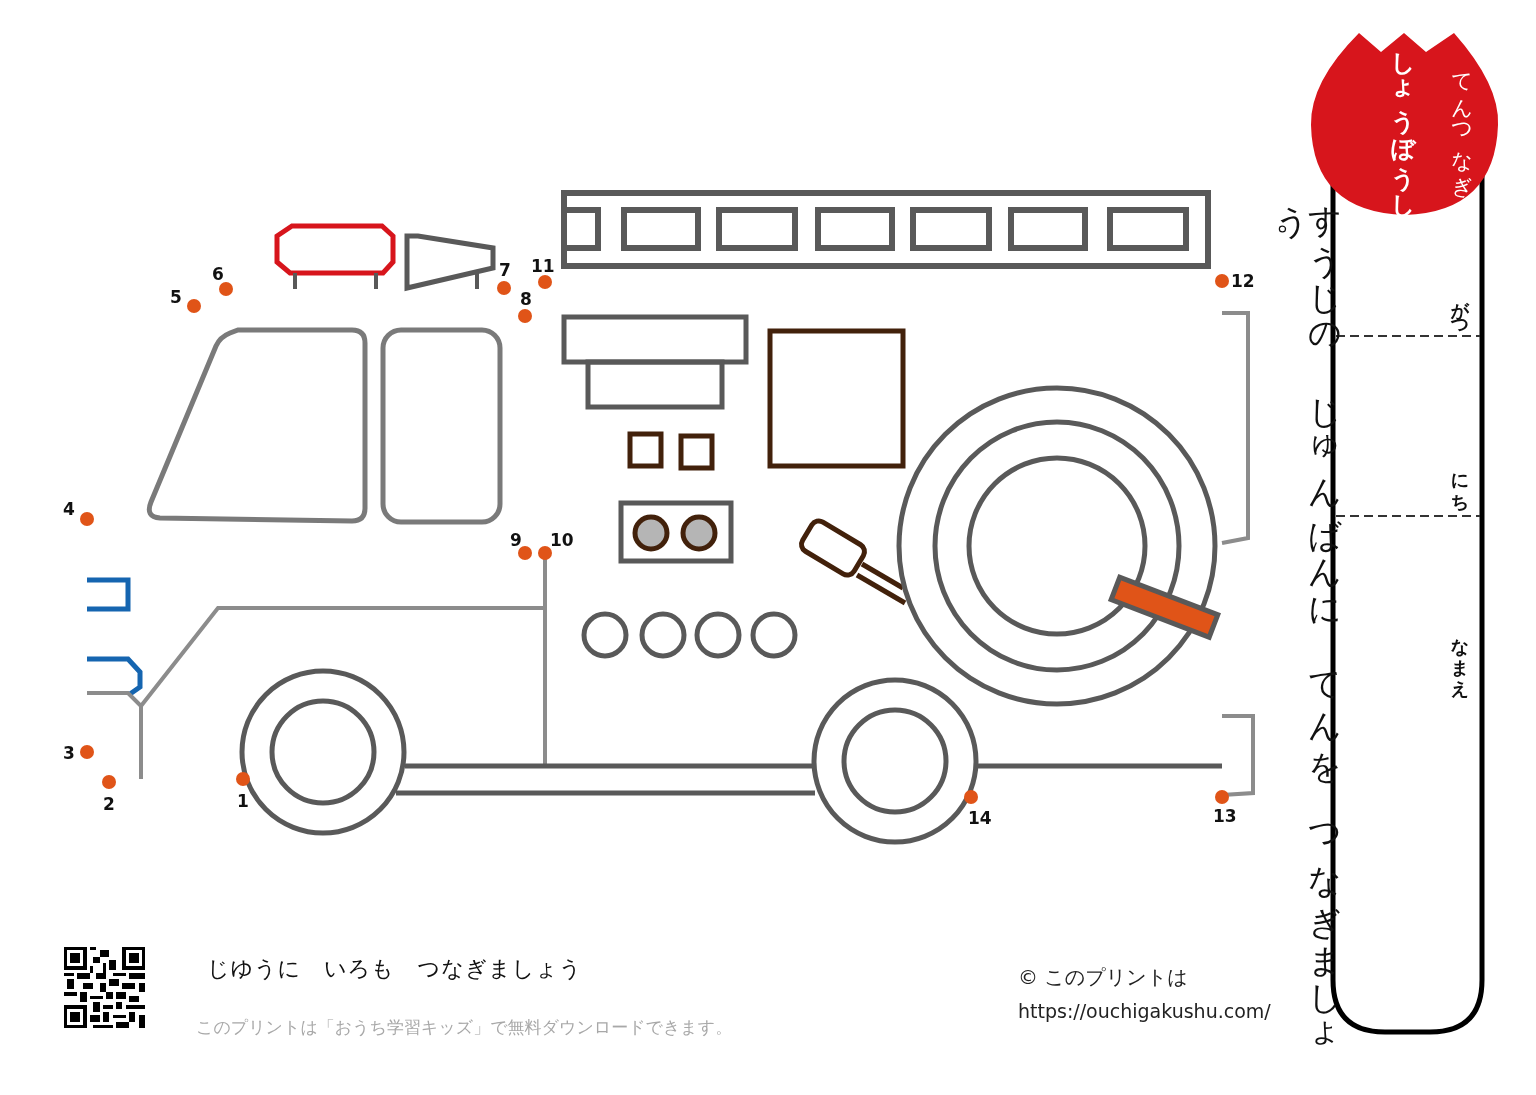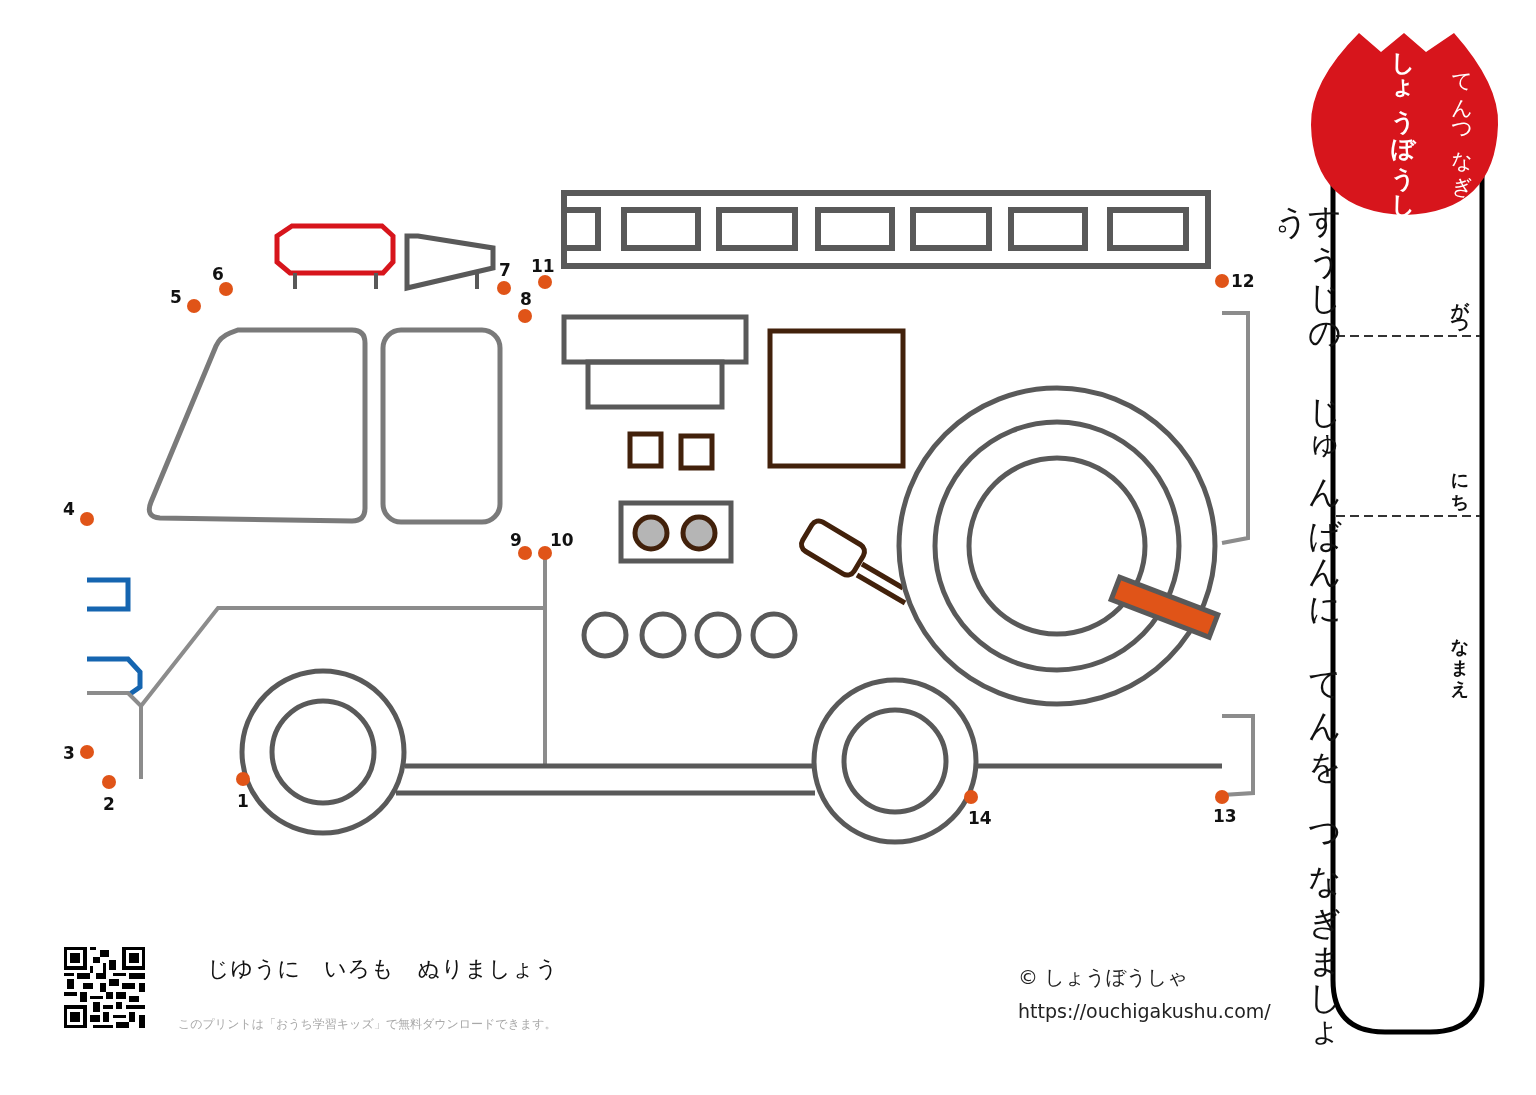--- a/index.html
+++ b/index.html
@@ -9,21 +9,21 @@
     .dot-label { font-family: "DejaVu Sans", sans-serif; font-weight: bold; font-size: 17px; fill: #111; }
     .instruction { position: absolute; left: 1276px; top: 182px; writing-mode: vertical-rl;
                    font-size: 33px; letter-spacing: 2px; color: #111; line-height: 1; }
     .badge-title { position: absolute; left: 1391px; top: 36px; writing-mode: vertical-rl;
                    font-size: 24px; font-weight: bold; color: #fff; line-height: 1; letter-spacing: 1px; }
     .badge-sub { position: absolute; left: 1451px; top: 58px; writing-mode: vertical-rl;
                  font-size: 21px; color: #fff; line-height: 1; letter-spacing: 2px; }
     .field-label { position: absolute; left: 1451px; writing-mode: vertical-rl; font-size: 18px;
                    font-weight: bold; color: #111; line-height: 1; }
     .color-note { position: absolute; left: 207px; top: 954px; font-size: 22px; color: #111; letter-spacing: 1px; white-space: pre; }
-    .download-note { position: absolute; left: 178px; top: 1016px; font-size: 12px; color: #a8a8a8; white-space: nowrap; }
+    .download-note { position: absolute; left: 196px; top: 1016px; font-size: 17px; color: #a8a8a8; white-space: nowrap; }
     .copyright { position: absolute; left: 1018px; top: 964px; font-size: 20px; color: #222; white-space: nowrap; }
     .site-url { position: absolute; left: 1018px; top: 1000px; font-size: 19px; color: #222; white-space: nowrap; text-align: center; }
     .qr { position: absolute; left: 64px; top: 947px; width: 81px; height: 81px; }
   </style>
 </head>
 <body>
 
 <svg id="art" viewBox="0 0 1536 1095" xmlns="http://www.w3.org/2000/svg">
 
   <g fill="none" stroke="#595959" stroke-width="6">
@@ -209,16 +209,16 @@
     <rect x="8" y="21" width="3" height="2"></rect>
       <rect x="12" y="20" width="2" height="3"></rect>
       <rect x="15" y="21" width="4" height="1"></rect>
     <rect x="20" y="20" width="2" height="3"></rect>
       <rect x="23" y="21" width="2" height="4"></rect>
       <rect x="9" y="24" width="6" height="1"></rect>
     <rect x="16" y="23" width="4" height="2"></rect>
   </g>
 </svg>
 
-<div class="color-note">じゆうに　いろも　ぬりましょう</div>
+<div class="color-note">じゆうに　いろも　つなぎましょう</div>
 <div class="download-note">このプリントは「おうち学習キッズ」で無料ダウンロードできます。</div>
-<div class="copyright">© しょうぼうしゃ</div>
+<div class="copyright">© このプリントは</div>
 <div class="site-url">https://ouchigakushu.com/</div>
 
 </body></html>

